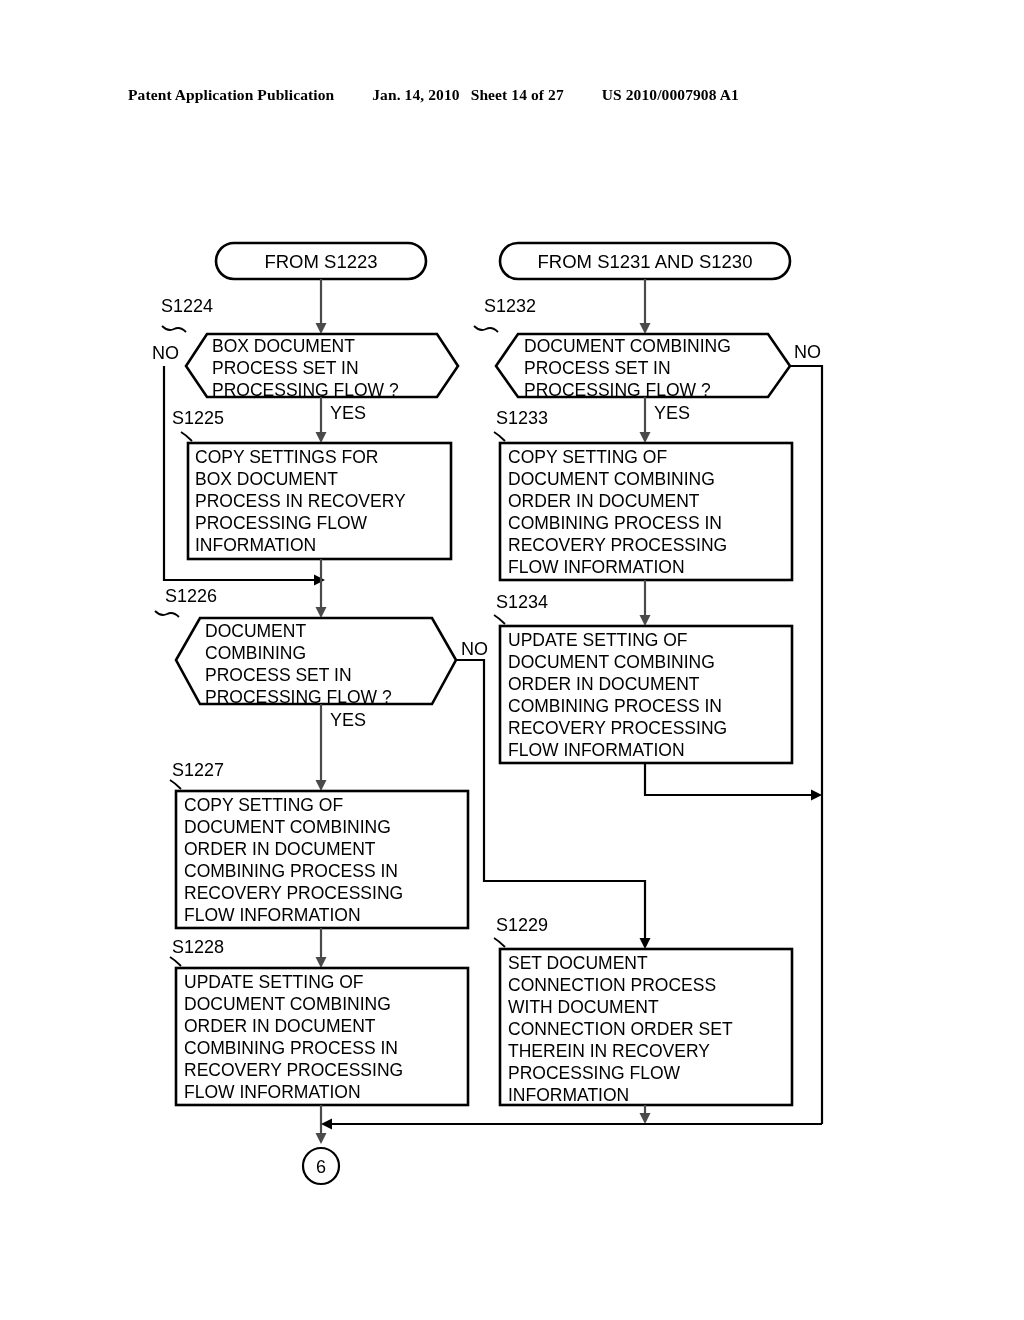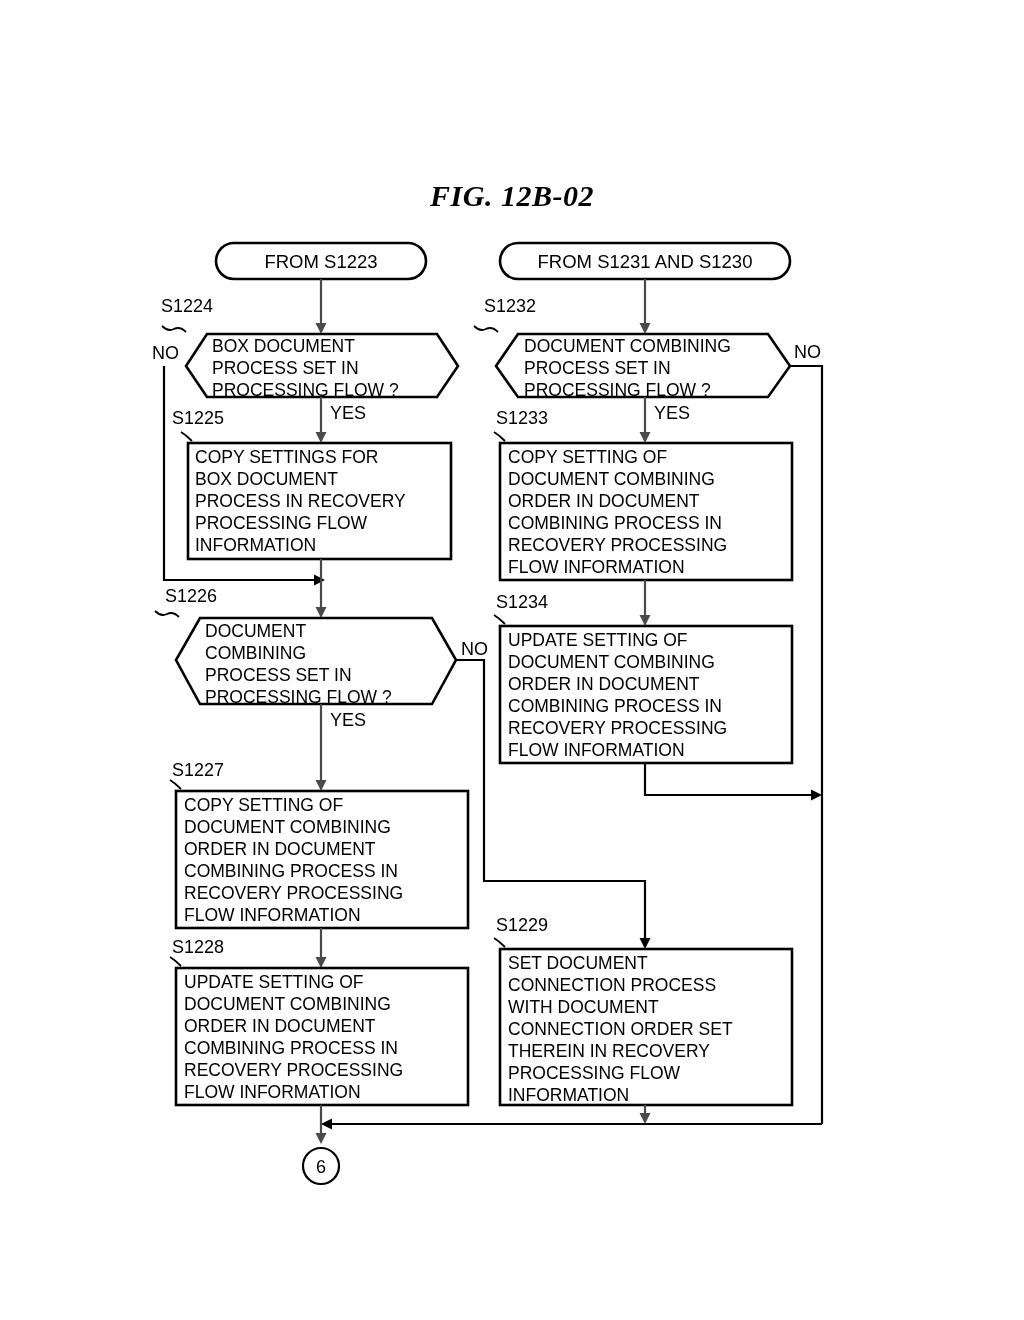--- a/index.html
+++ b/index.html
@@ -97,22 +97,27 @@
     stroke: #000000;
     stroke-width: 1.8;
     fill: none;
   }
 </style>
 </head>
 <body>
 
 <div id="page">
 
-
-  <div id="fig-title">FIG. 12B-02</div>
+  <div id="pub-header">
+    <span class="h-pub">Patent Application Publication</span>
+    <span class="h-date">Jan. 14, 2010</span>
+    <span class="h-sheet">Sheet 14 of 27</span>
+    <span class="h-num">US 2010/0007908 A1</span>
+  </div>
+
 
   <svg class="flow" viewBox="0 0 1024 1320">
 
     <g>
       <rect class="term-stroke" x="216" y="243" width="210" height="36" rx="18" ry="18"></rect>
       <text class="term" x="321" y="268" text-anchor="middle">FROM S1223</text>
     </g>
 
     <g>
       <rect class="term-stroke" x="500" y="243" width="290" height="36" rx="18" ry="18"></rect>

